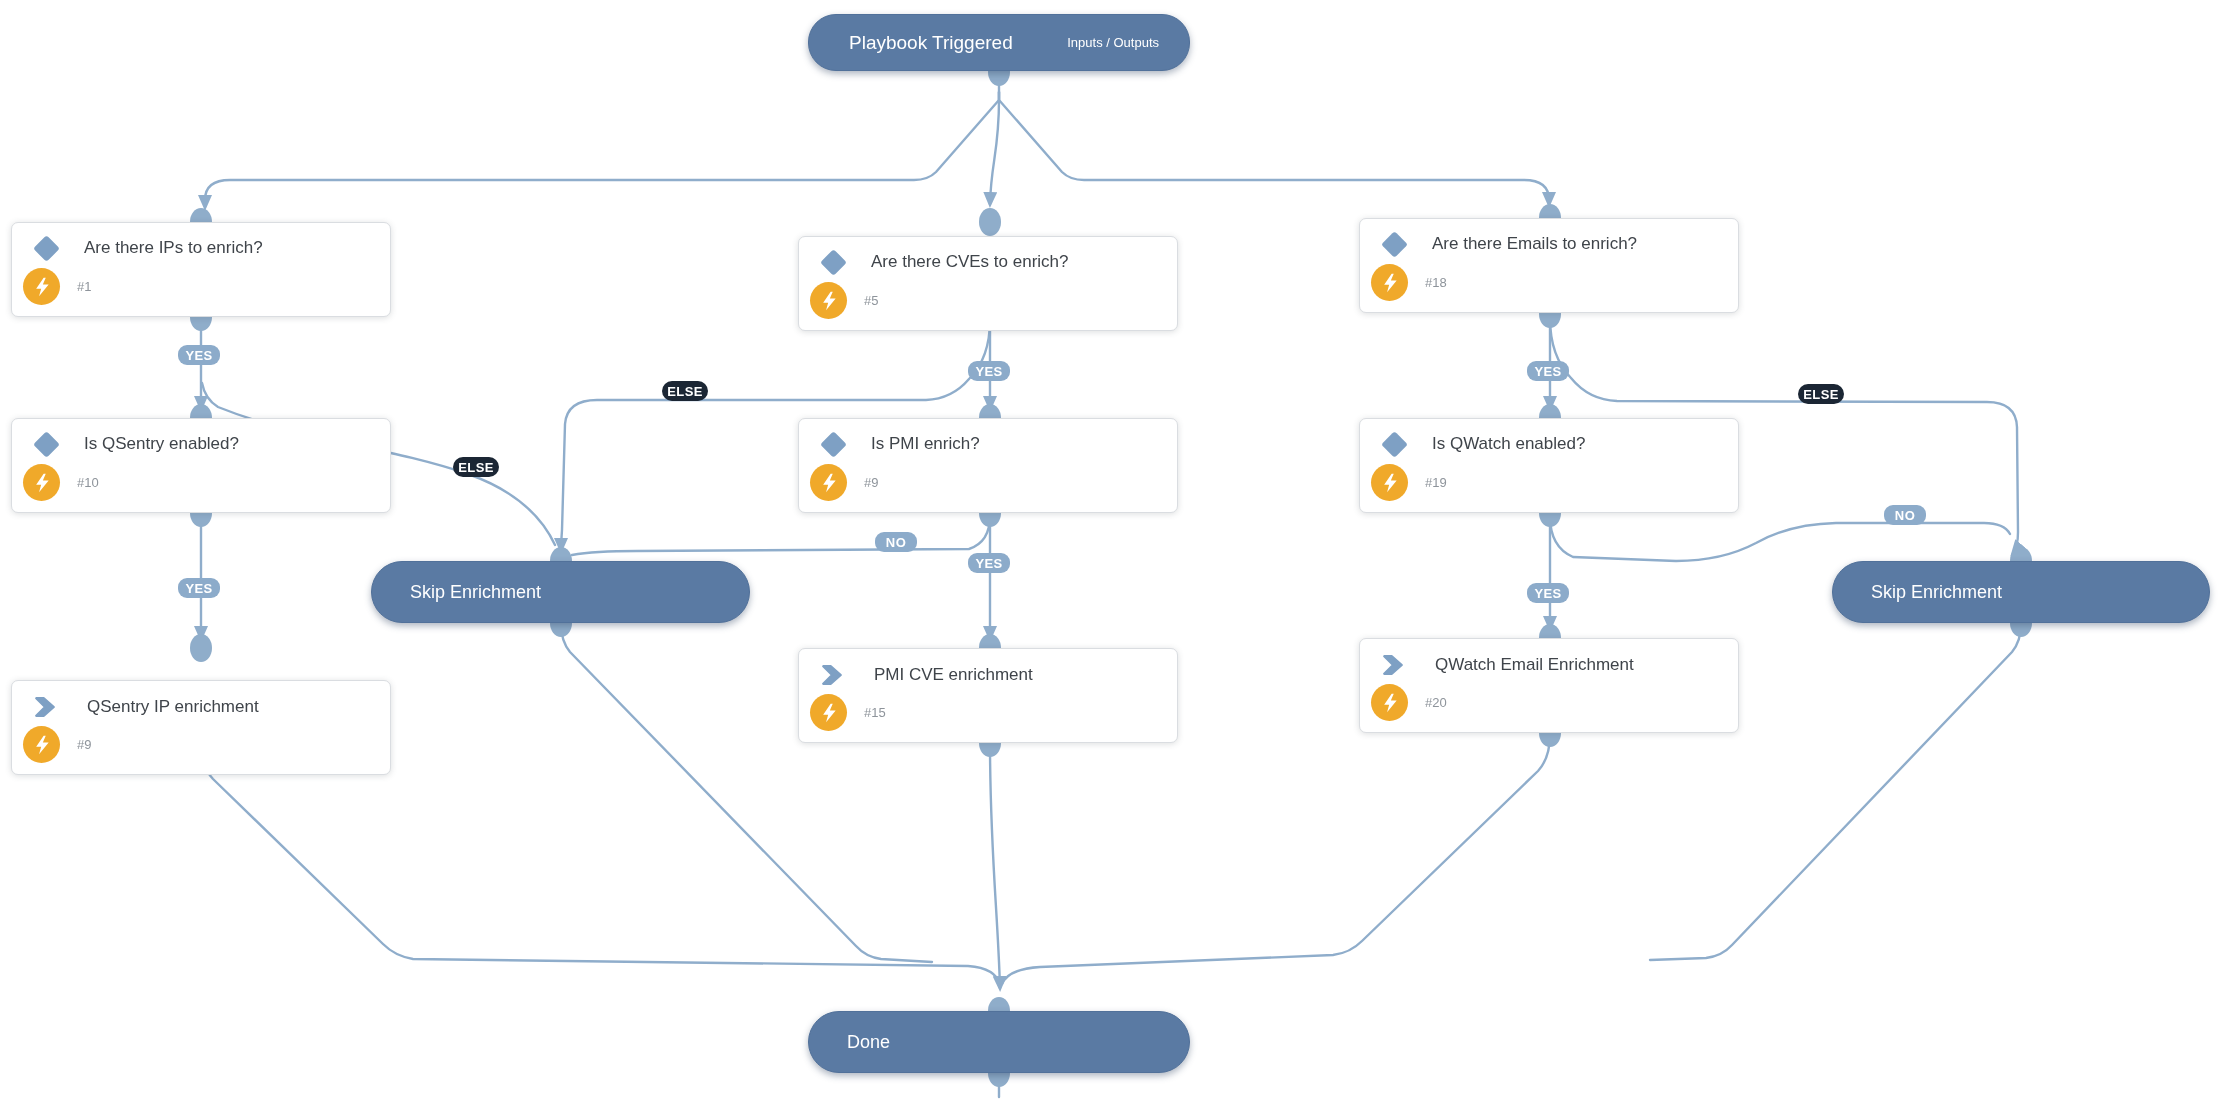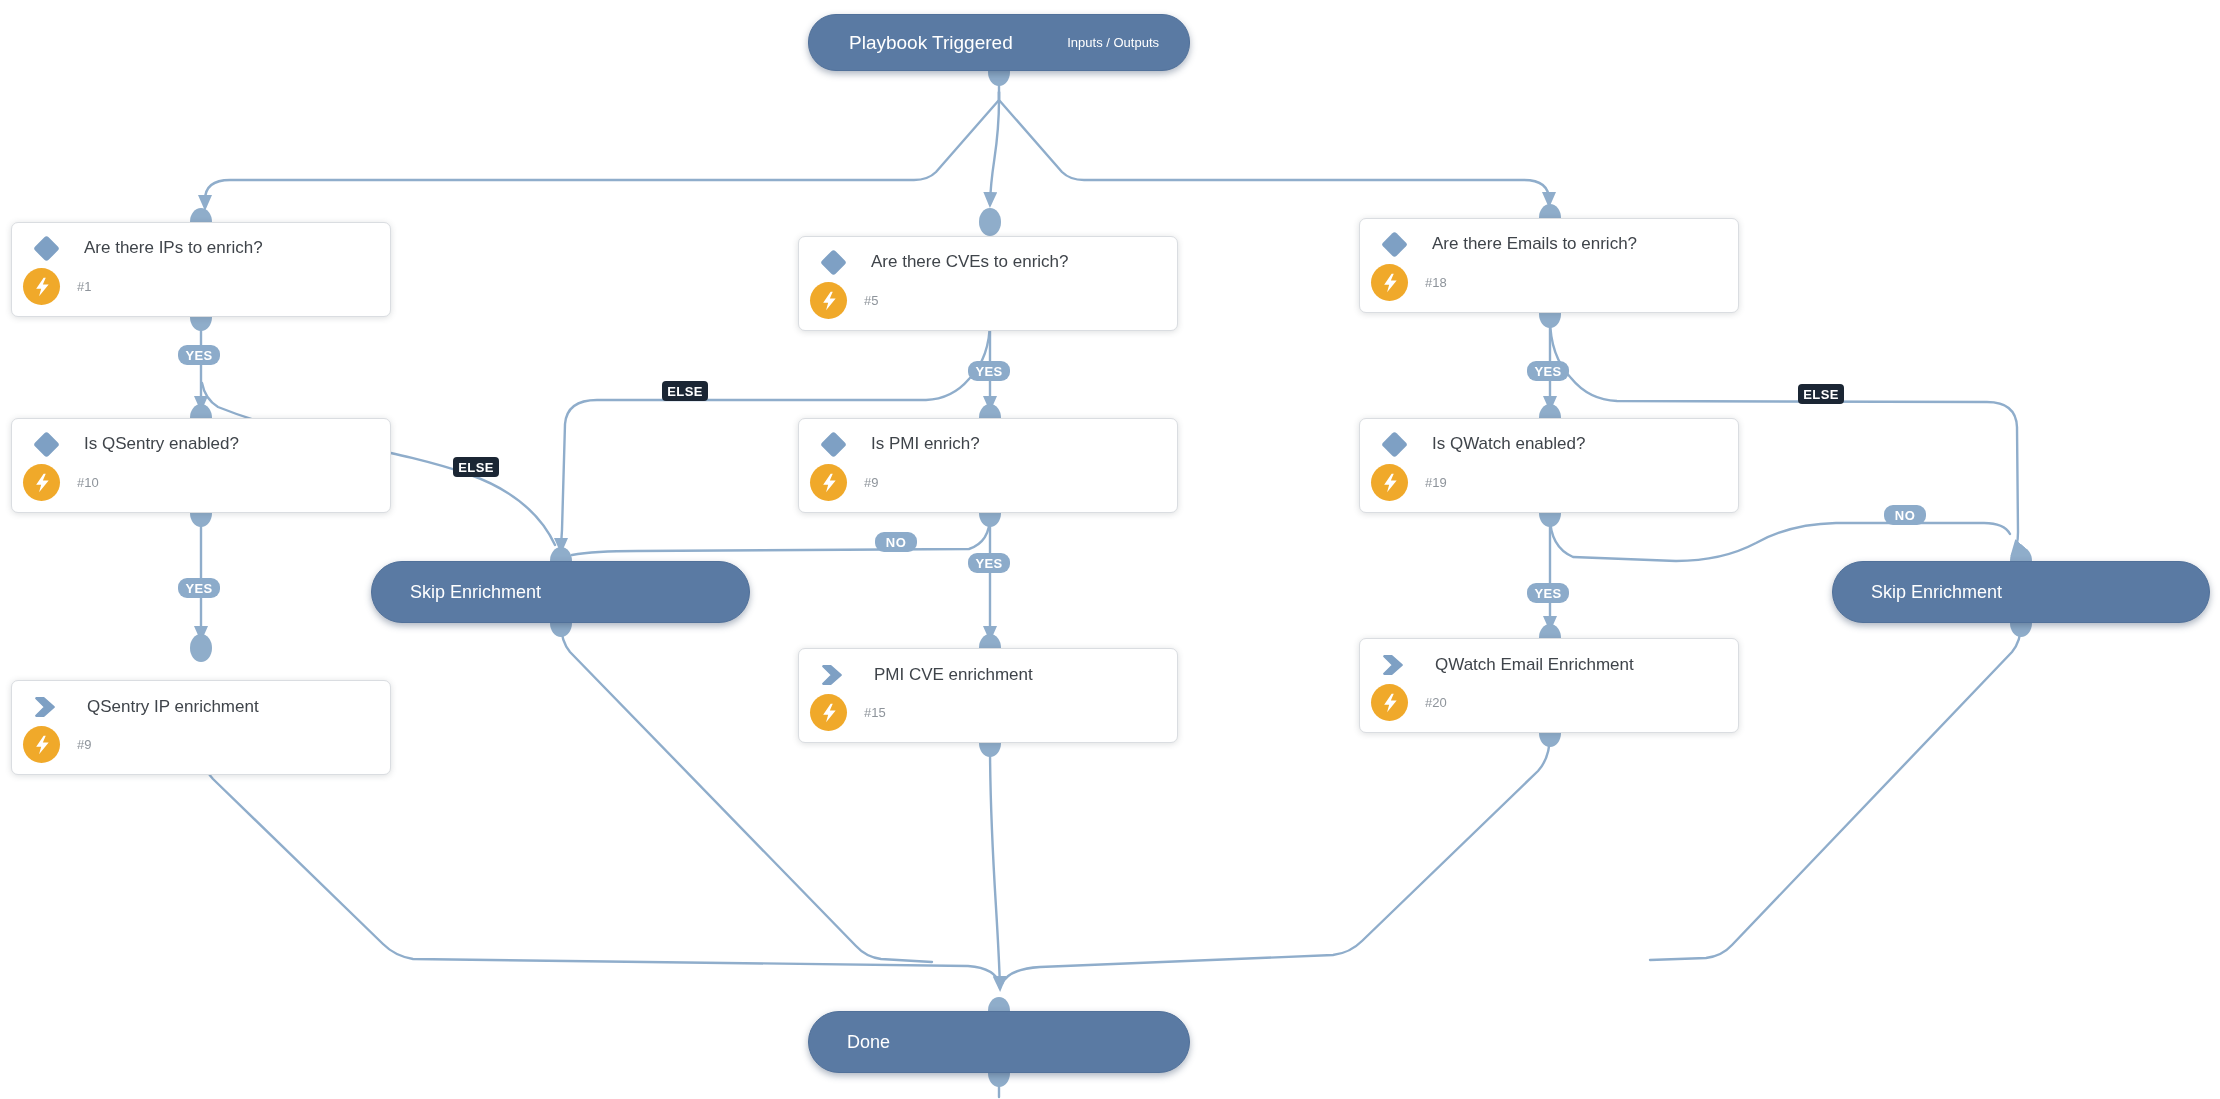--- a/index.html
+++ b/index.html
@@ -34,21 +34,21 @@
     padding:0 30px 0 40px;justify-content:space-between;}
   .trigger .t{font-size:19px;}
   .trigger .io{font-size:13px;color:#ffffff;}
   .skipL{left:371px;top:561px;width:379px;height:62px;border-radius:31px;padding:0 38px;font-size:18px;}
   .skipR{left:1832px;top:561px;width:378px;height:62px;border-radius:31px;padding:0 38px;font-size:18px;}
   .doneP{left:808px;top:1011px;width:382px;height:62px;border-radius:31px;padding:16px 38px;font-size:18px;}
 
   .tag{position:absolute;z-index:4;display:flex;align-items:center;justify-content:center;
     font-size:13px;font-weight:600;letter-spacing:.4px;color:#fff;background:var(--tag);
     border-radius:9px;width:42px;height:20px;}
-  .tag.else{background:var(--else);width:46px;border-radius:4px;}
+  .tag.else{background:var(--else);width:46px;border-radius:18px;}
 </style>
 </head>
 <body>
 
 <div class="canvas">
 
   <svg class="edges" width="2220" height="1099" viewBox="0 0 2220 1099">
     <defs>
       <marker id="arrow" markerUnits="userSpaceOnUse" markerWidth="16" markerHeight="14" viewBox="0 0 16 14" refX="12" refY="7" orient="auto">
         <path class="ah" d="M0,0 L16,7 L0,14 Z" fill="#8fadcb"></path>

